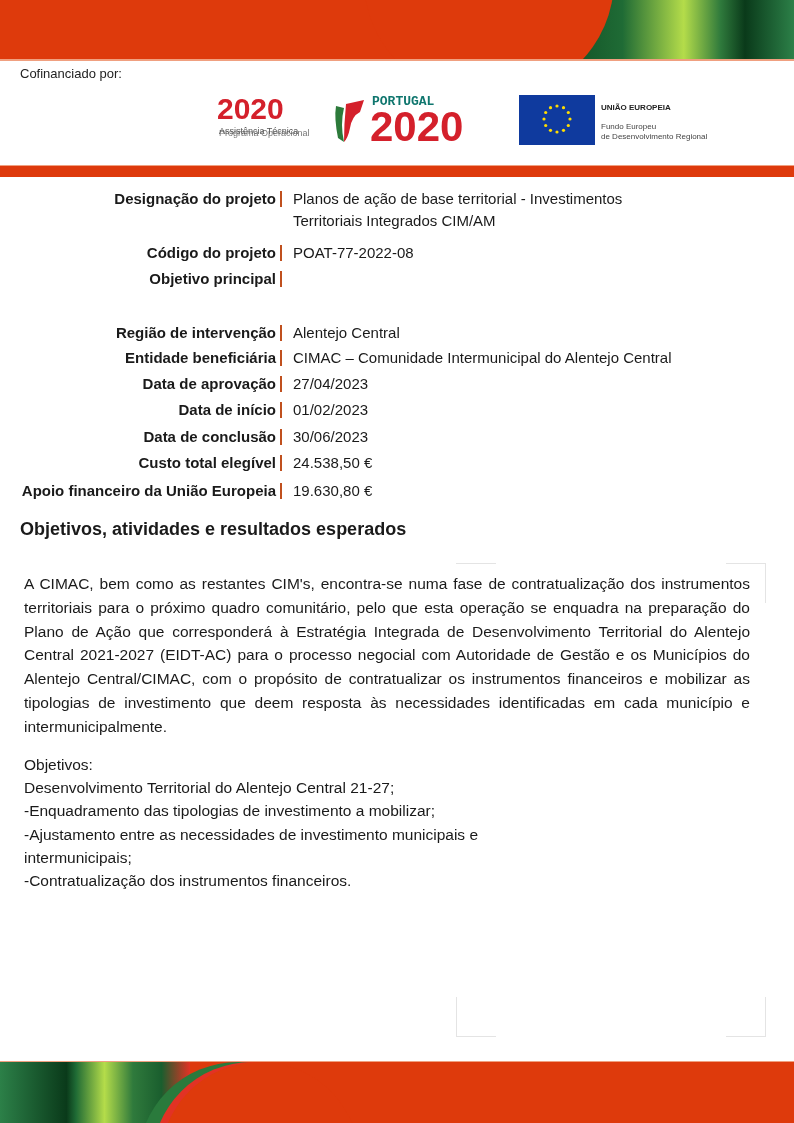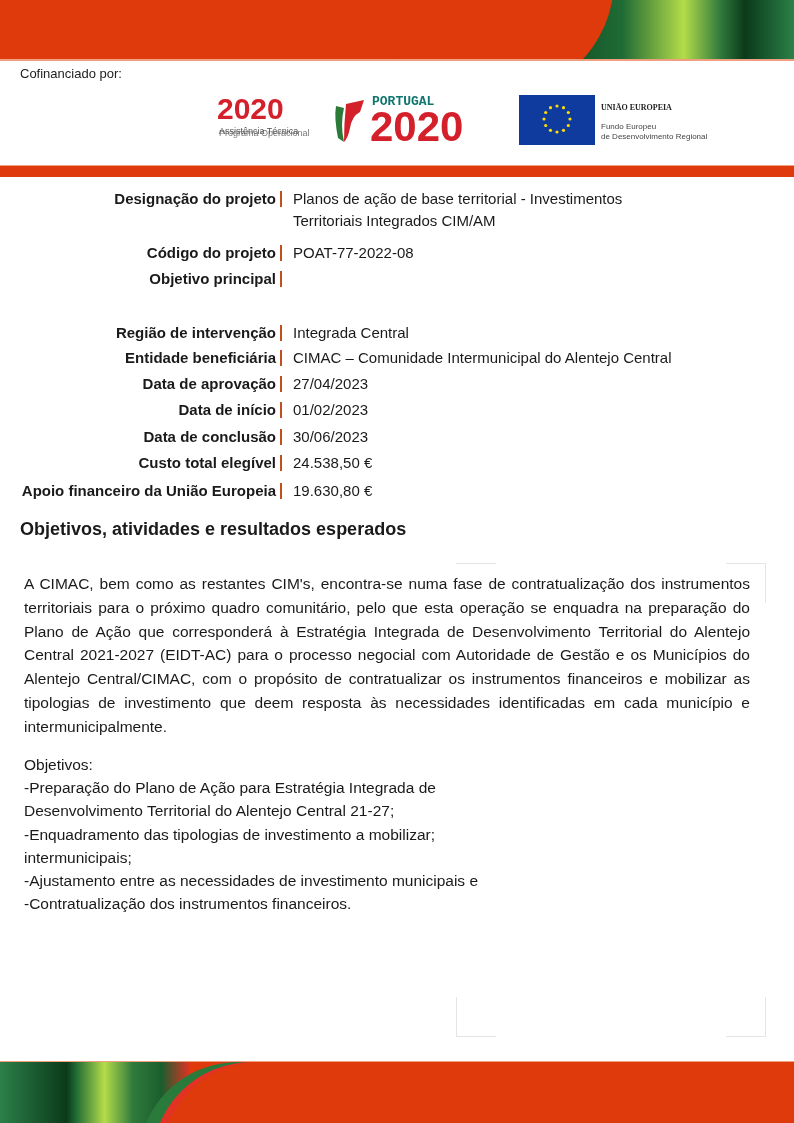--- a/index.html
+++ b/index.html
@@ -57,21 +57,21 @@
   }
   .pt-year {
     position: absolute; left: 40px; top: 18px; font-size: 42px; line-height: 42px;
     color: #d4202b; font-weight: bold;
   }
 
   .logo-eu { position: absolute; left: 439px; top: 7px; width: 200px; height: 50px; }
   .eu-flag {
     position: absolute; left: 0; top: 0; width: 76px; height: 50px; background: #0f3a9e;
   }
-  .eu-title { position: absolute; left: 82px; top: 8px; font-size: 8px; font-weight: bold; color: #222; font-family: Liberation Serif, serif; }
+  .eu-title { position: absolute; left: 82px; top: 8px; font-size: 8px; font-weight: bold; color: #222; }
   .eu-sub1 { position: absolute; left: 82px; top: 27px; font-size: 8px; color: #444; }
   .eu-sub2 { position: absolute; left: 82px; top: 37px; font-size: 8px; color: #444; }
 
   .header-rule {
     position: absolute; left: 0; top: 165px; width: 794px; height: 12px; background: #de3a0c;
     border-top: 1px solid #f0a080;
   }
 
   
   .info { position: absolute; left: 0; top: 188px; width: 794px; }
@@ -186,21 +186,21 @@
     <span class="info-value">POAT-77-2022-08</span>
   </div>
   <div class="info-row" style="top:80px;">
     <span class="info-label">Objetivo principal</span>
     <span class="info-sep"></span>
     <span class="info-value"></span>
   </div>
   <div class="info-row" style="top:134px;">
     <span class="info-label">Região de intervenção</span>
     <span class="info-sep"></span>
-    <span class="info-value">Integrada Central</span>
+    <span class="info-value">Alentejo Central</span>
   </div>
   <div class="info-row" style="top:159px;">
     <span class="info-label">Entidade beneficiária</span>
     <span class="info-sep"></span>
     <span class="info-value" style="white-space:nowrap;">CIMAC – Comunidade Intermunicipal do Alentejo Central</span>
   </div>
   <div class="info-row" style="top:185px;">
     <span class="info-label">Data de aprovação</span>
     <span class="info-sep"></span>
     <span class="info-value">27/04/2023</span>
@@ -231,24 +231,23 @@
 
 <div class="mark" style="left:456px;top:563px;width:40px;height:12px;border-top-width:1px;"></div>
 <div class="mark" style="left:726px;top:563px;width:40px;height:40px;border-top-width:1px;border-right-width:1px;"></div>
 <div class="mark" style="left:456px;top:997px;width:40px;height:40px;border-left-width:1px;border-bottom-width:1px;"></div>
 <div class="mark" style="left:726px;top:997px;width:40px;height:40px;border-right-width:1px;border-bottom-width:1px;"></div>
 
 <div class="para">A CIMAC, bem como as restantes CIM's, encontra-se numa fase de contratualização dos instrumentos territoriais para o próximo quadro comunitário, pelo que esta operação se enquadra na preparação do Plano de Ação que corresponderá à Estratégia Integrada de Desenvolvimento Territorial do Alentejo Central 2021-2027 (EIDT-AC) para o processo negocial com Autoridade de Gestão e os Municípios do Alentejo Central/CIMAC, com o propósito de contratualizar os instrumentos financeiros e mobilizar as tipologias de investimento que deem resposta às necessidades identificadas em cada município e intermunicipalmente.</div>
 
 <div class="objectives">
   <div>Objetivos:</div>
-  <div>-Preparação do Plano de Ação para Estratégia Integrada de</div>
   <div>Desenvolvimento Territorial do Alentejo Central 21-27;</div>
   <div>-Enquadramento das tipologias de investimento a mobilizar;</div>
+  <div>-Ajustamento entre as necessidades de investimento municipais e</div>
   <div>intermunicipais;</div>
-  <div>-Ajustamento entre as necessidades de investimento municipais e</div>
   <div>-Contratualização dos instrumentos financeiros.</div>
 </div>
 
 <div class="bottom-banner">
   <div class="green"></div>
   <div class="curve"></div>
 </div>
 
 </body></html>

